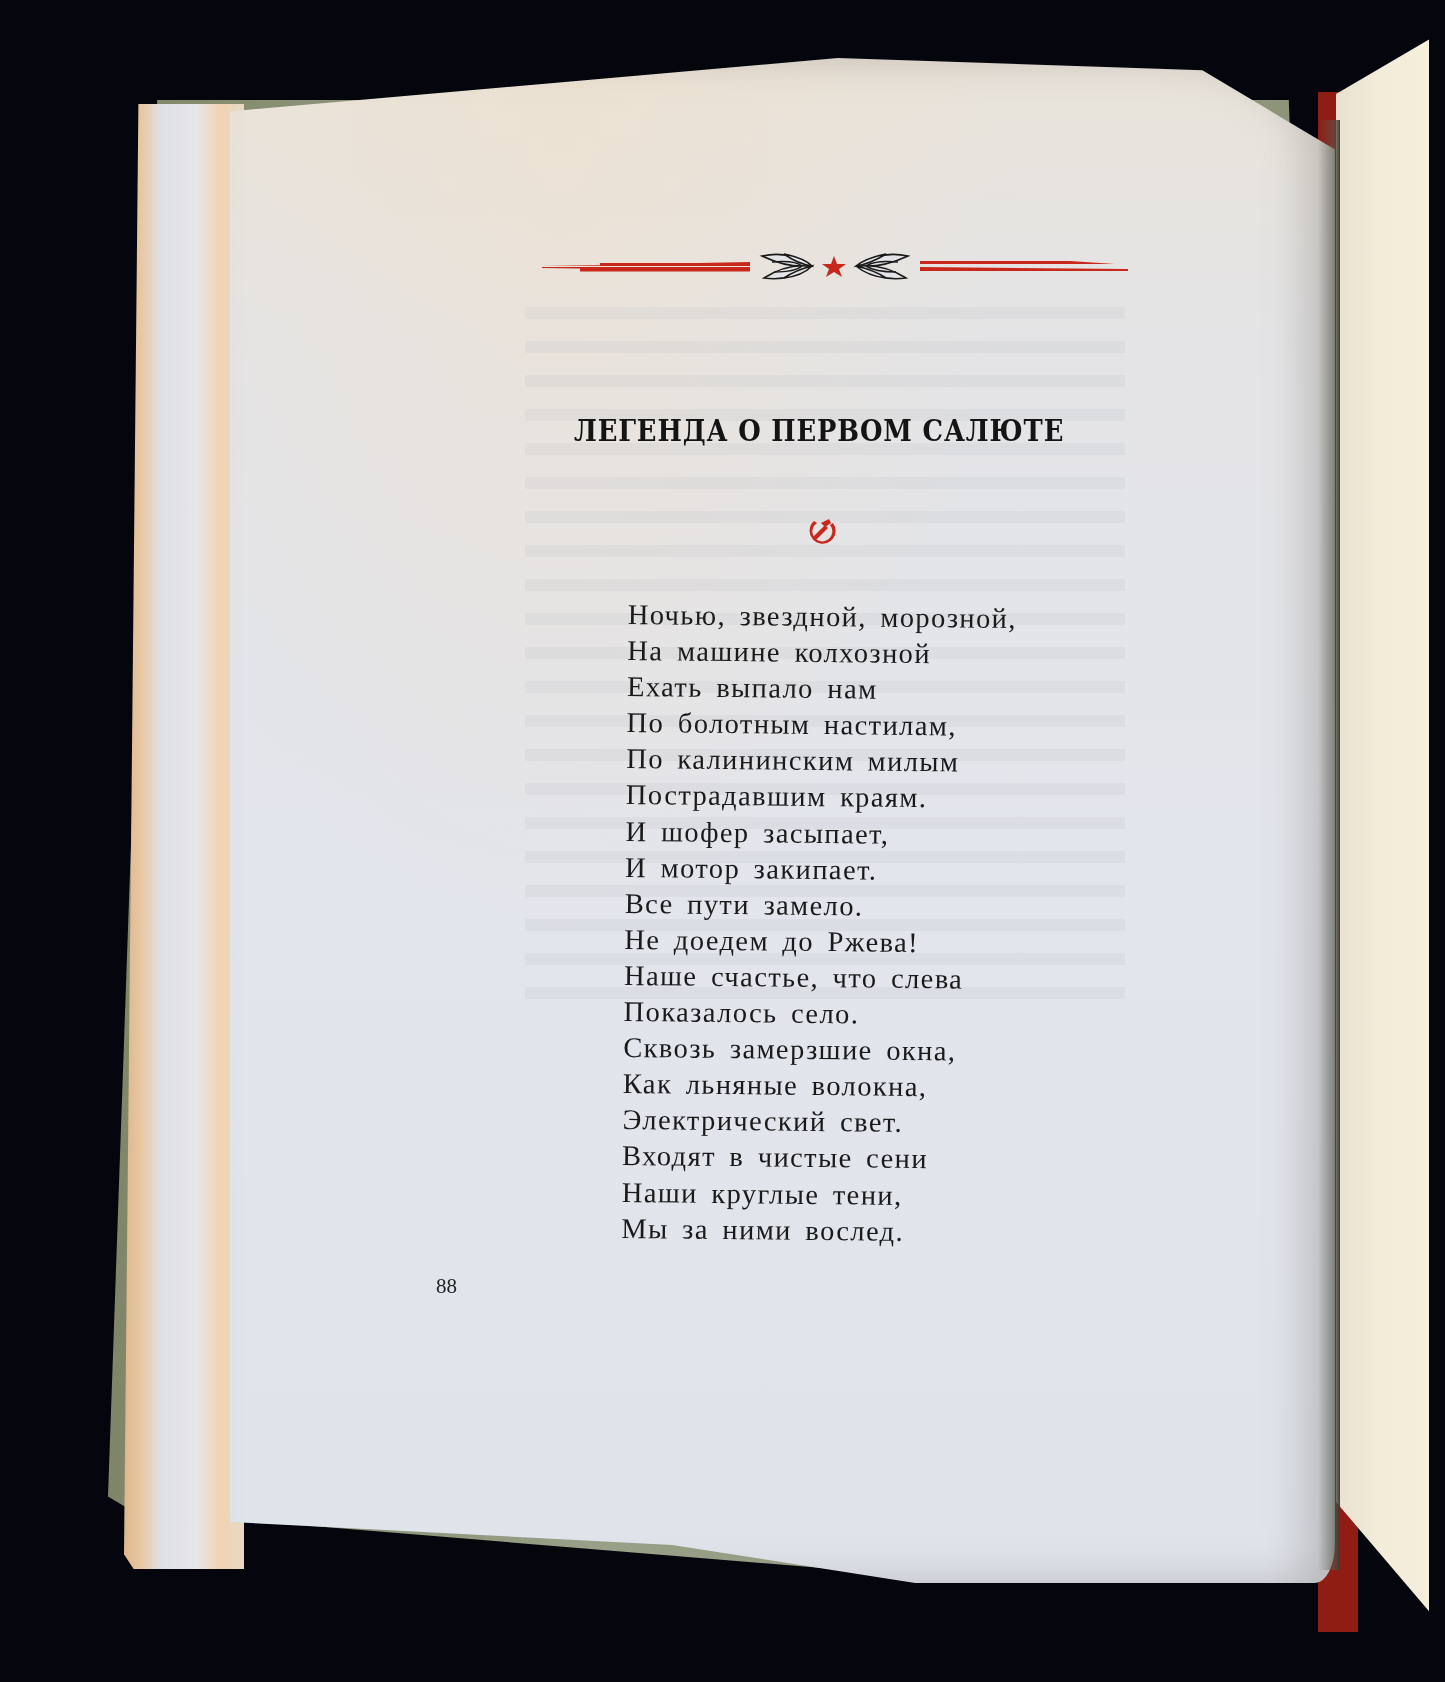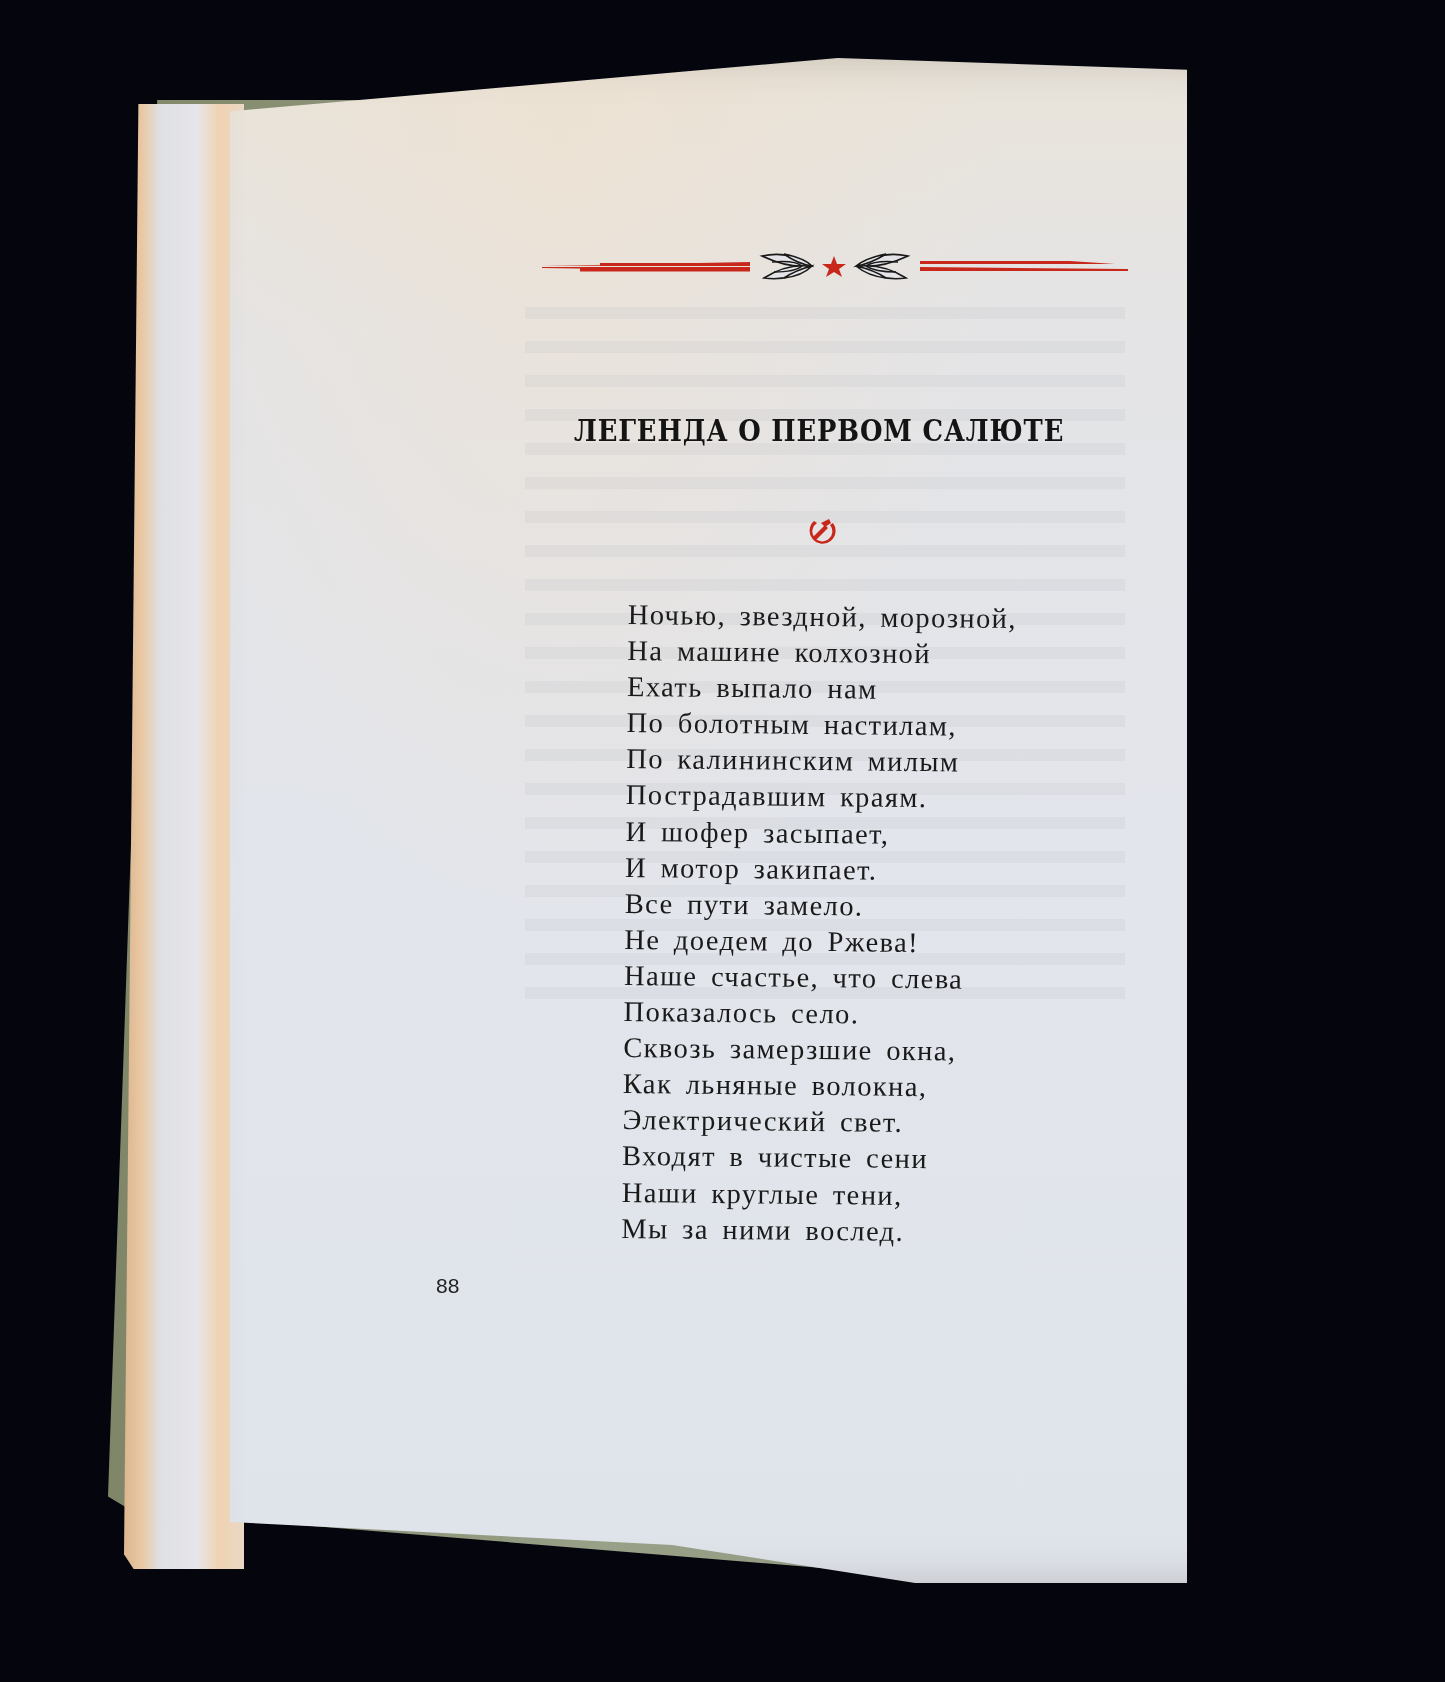--- a/index.html
+++ b/index.html
@@ -5,21 +5,21 @@
     html, body {
       margin: 0;
       padding: 0;
       width: 1445px;
       height: 1682px;
       overflow: hidden;
       background: #05060d;
     }
     .scene {
       position: relative;
-      width: 1187px;
+      width: 1429px;
       height: 1682px;
       background: #05060d;
       overflow: hidden;
     }
     
     .cover {
       position: absolute;
       left: 108px;
       top: 100px;
       width: 1230px;
@@ -124,21 +124,21 @@
       transform-origin: left top;
     }
     .poem .line {
       display: block;
       white-space: nowrap;
     }
     .page-number {
       position: absolute;
       left: 436px;
       top: 1274px;
-      font-family: Liberation Sans, sans-serif;
+      font-family: Liberation Serif, serif;
       font-size: 21px;
       color: #222;
     }
     .faint-bleed {
       position: absolute;
       left: 525px;
       top: 285px;
       width: 600px;
       height: 720px;
       background: repeating-linear-gradient(180deg, rgba(180,182,188,0.0) 0px, rgba(180,182,188,0.0) 22px, rgba(185,187,193,0.18) 22px, rgba(185,187,193,0.18) 34px);

